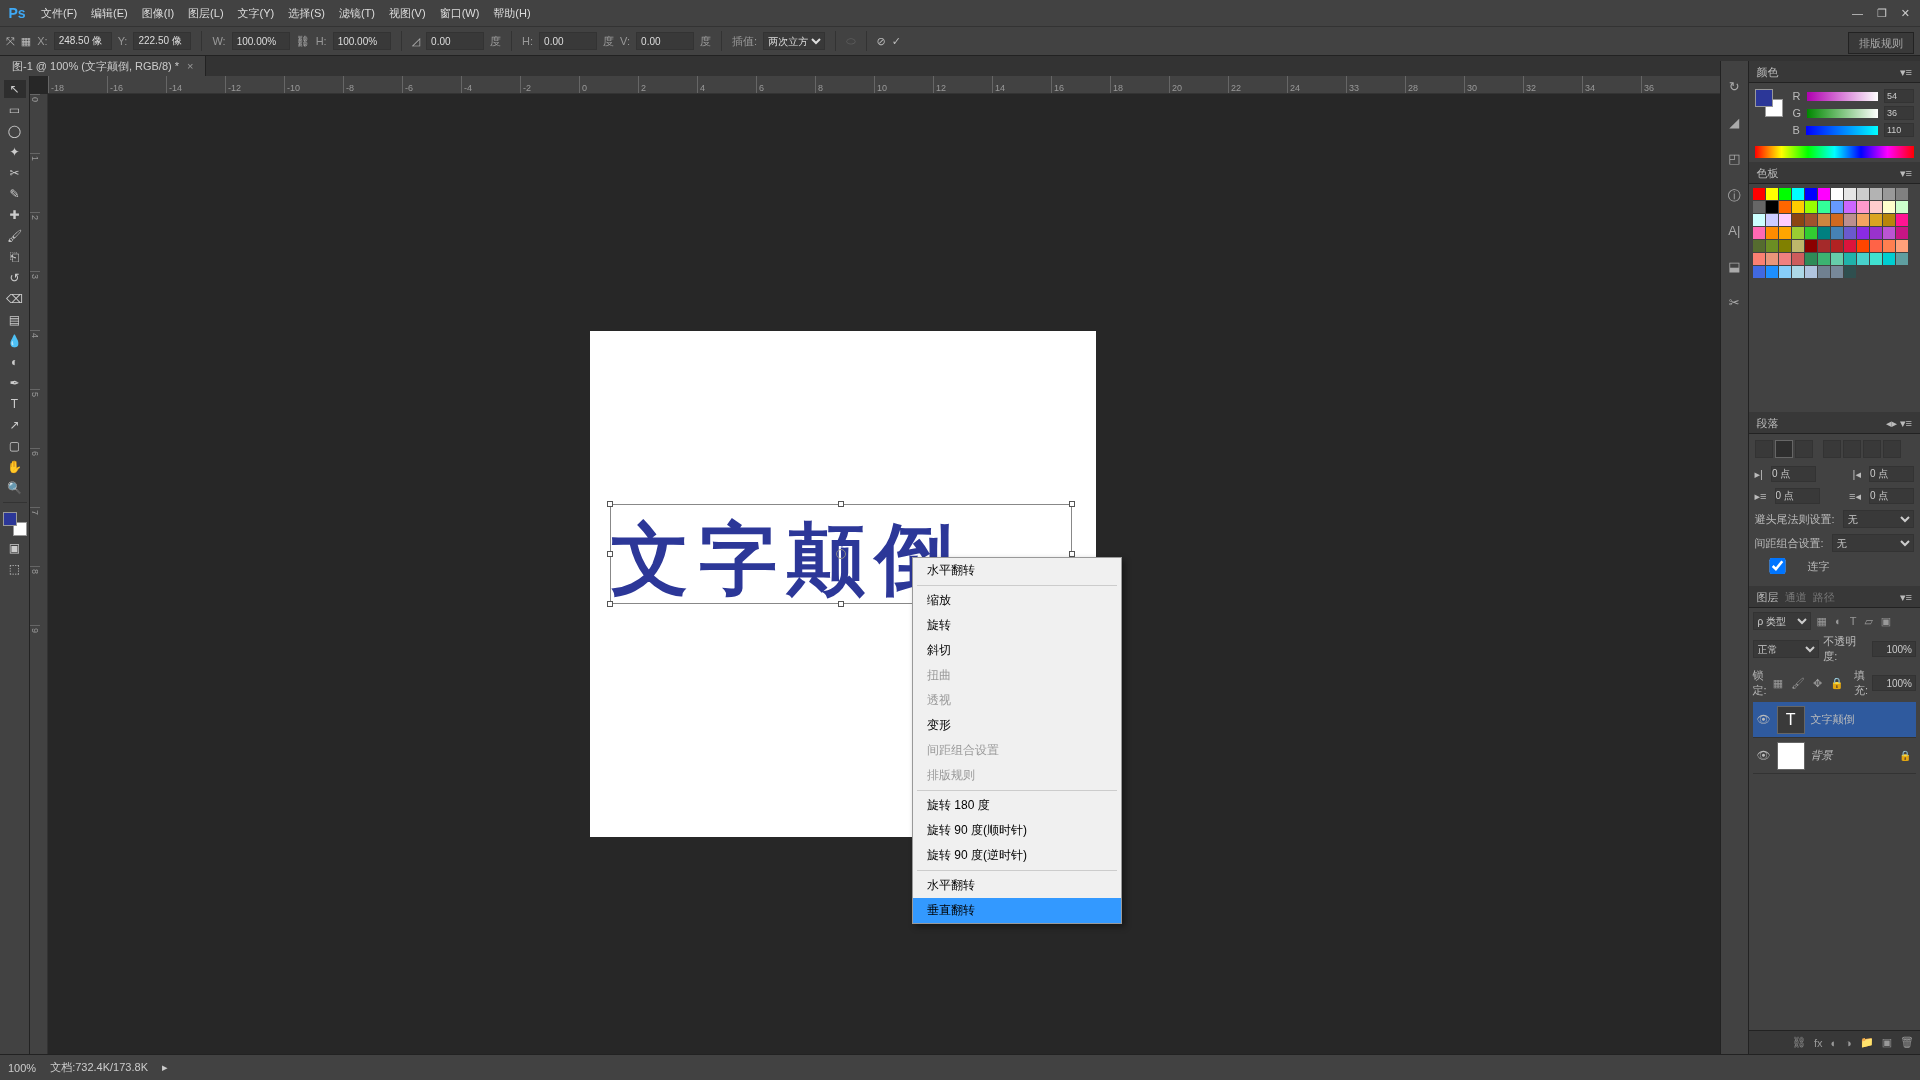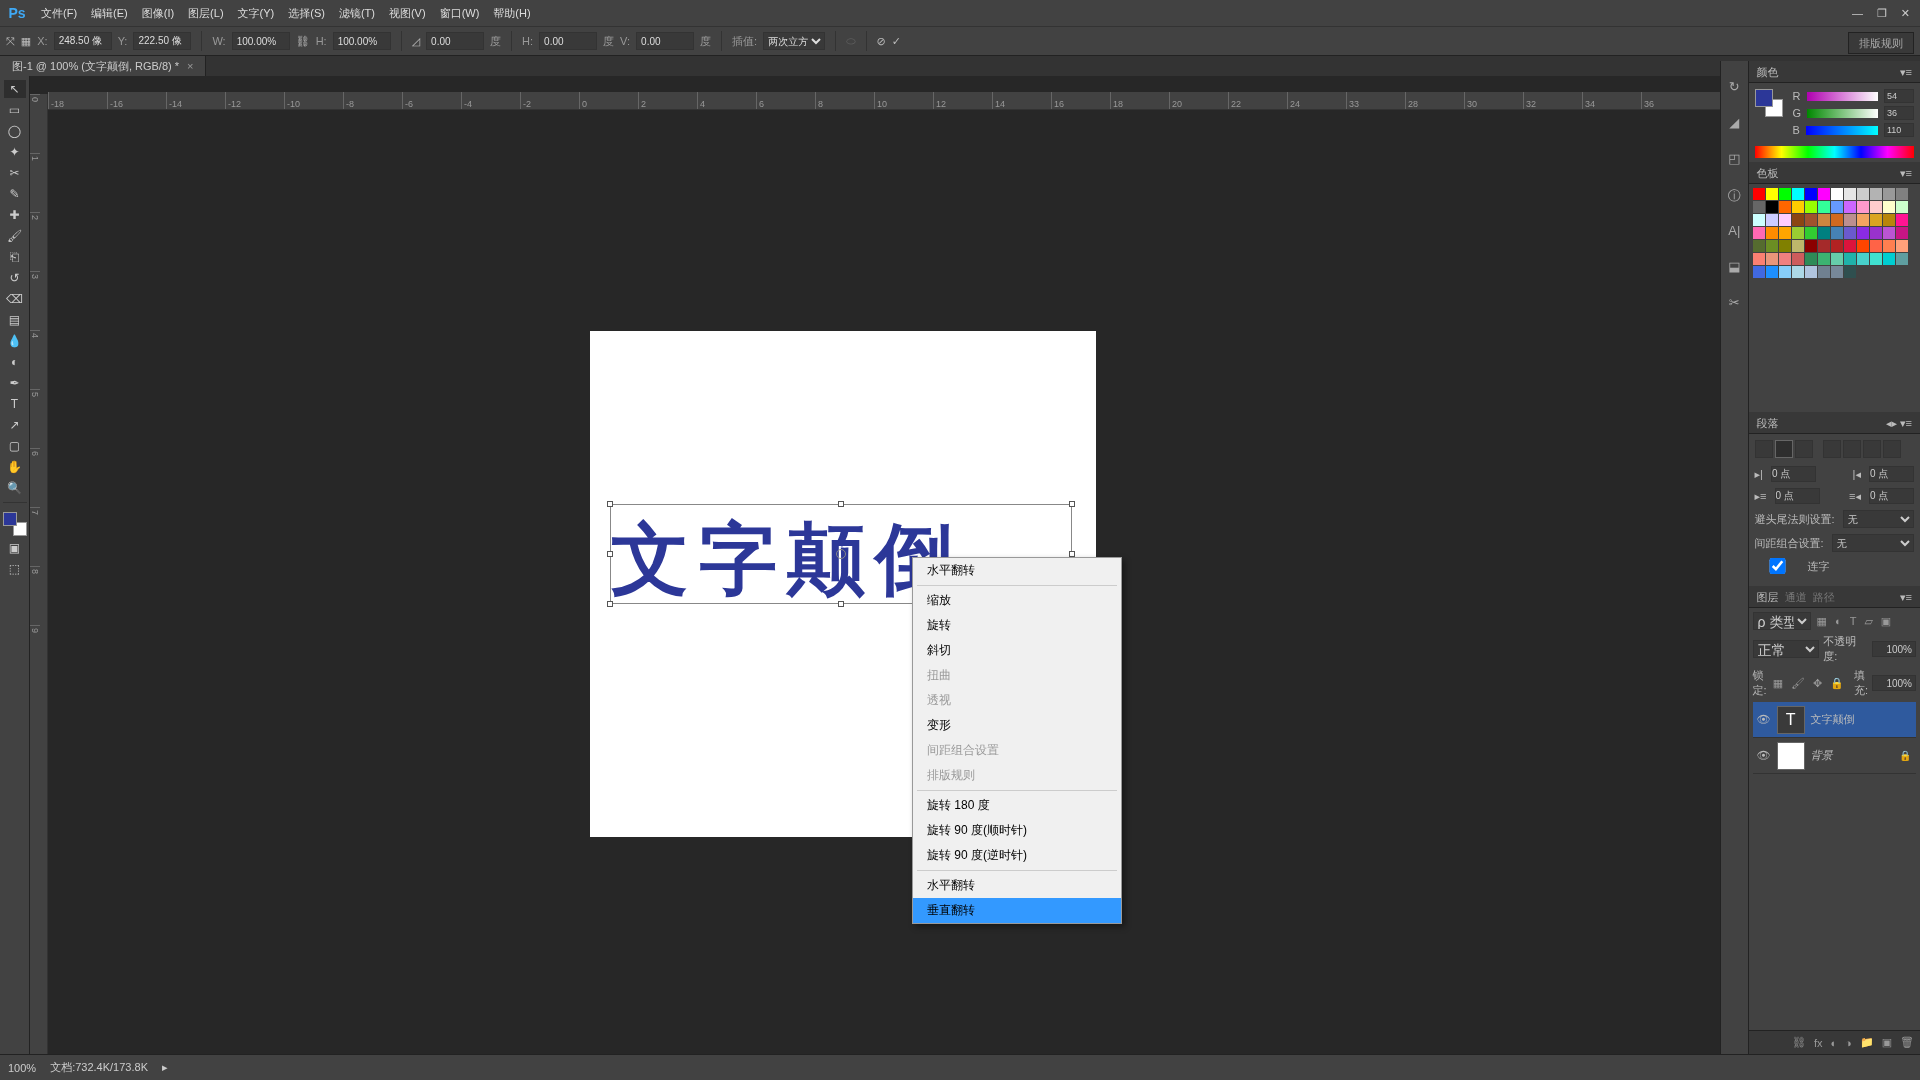--- a/index.html
+++ b/index.html
@@ -18,21 +18,21 @@
 .tabbar .x{margin-left:8px;color:#999}
 .main{position:absolute;top:76px;left:0;right:200px;bottom:26px;display:flex}
 .tools{width:30px;background:#424242;border-right:1px solid #222;padding-top:4px;display:flex;flex-direction:column;align-items:center;gap:3px}
 .tools .t{width:22px;height:18px;display:flex;align-items:center;justify-content:center;color:#ccc;font-size:12px;cursor:default}
 .tools .t.sel{background:#2e2e2e}
 .tools .sep{height:1px;width:24px;background:#333;margin:2px 0}
 .tools .fgbg{position:relative;width:24px;height:24px;margin-top:4px}
 .tools .fg{position:absolute;top:0;left:0;width:14px;height:14px;background:#2c3798;border:1px solid #999}
 .tools .bg{position:absolute;bottom:0;right:0;width:14px;height:14px;background:#fff;border:1px solid #999}
 .canvaswrap{flex:1;position:relative;background:#272727;overflow:hidden}
-.ruler-h{position:absolute;top:16px;left:18px;right:0;height:18px;background:#424242;border-bottom:1px solid #333;color:#999;font-size:9px;display:flex;overflow:hidden}
+.ruler-h{position:absolute;top:0;left:18px;right:0;height:18px;background:#424242;border-bottom:1px solid #333;color:#999;font-size:9px;display:flex;overflow:hidden}
 .ruler-h span{width:59px;text-align:left;flex-shrink:0;border-left:1px solid #666;padding-left:2px;height:18px;line-height:24px}
 .ruler-v{position:absolute;top:18px;left:0;bottom:0;width:18px;background:#424242;border-right:1px solid #333}
 .ruler-v span{display:block;height:59px;color:#999;font-size:9px;writing-mode:vertical-lr;border-top:1px solid #666;padding-top:2px}
 .canvas{position:absolute;top:255px;left:560px;width:506px;height:506px;background:#fff}
 .txtsel{position:absolute;top:173px;left:20px;width:462px;height:100px;border:1px solid #888}
 .txtsel .h{position:absolute;width:6px;height:6px;background:#fff;border:1px solid #555}
 .txtsel .h.tl{top:-4px;left:-4px}.txtsel .h.tm{top:-4px;left:50%;margin-left:-3px}.txtsel .h.tr{top:-4px;right:-4px}
 .txtsel .h.ml{top:50%;left:-4px;margin-top:-3px}.txtsel .h.mr{top:50%;right:-4px;margin-top:-3px}
 .txtsel .h.bl{bottom:-4px;left:-4px}.txtsel .h.bm{bottom:-4px;left:50%;margin-left:-3px}.txtsel .h.br{bottom:-4px;right:-4px}
 .txtsel .anchor{position:absolute;width:10px;height:10px;border:1.5px solid #888;border-radius:50%;top:50%;left:50%;margin:-5px 0 0 -5px}
@@ -61,21 +61,21 @@
 .swatches .c{width:12px;height:12px}
 .para-panel{padding:6px}
 .para-panel .brow{display:flex;gap:2px;margin-bottom:8px}
 .para-panel .b{width:18px;height:18px;background:#393939;border:1px solid #333}
 .para-panel .b.sel{background:#2e2e2e;border-color:#666}
 .para-panel .frow{display:flex;gap:8px;margin-bottom:6px;align-items:center}
 .para-panel input{width:45px;background:#393939;border:1px solid #333;color:#ccc;font-size:10px;height:16px}
 .para-panel select{flex:1;background:#393939;border:1px solid #333;color:#ccc;font-size:10px;height:18px}
 .layers{padding:4px}
 .layers .lrow{display:flex;gap:4px;margin-bottom:4px;align-items:center}
-.layers select{background:#393939;border:1px solid #333;color:#ccc;font-size:14px;height:18px}
+.layers select{background:#393939;border:1px solid #333;color:#ccc;font-size:10px;height:18px}
 .layers input{width:44px;background:#393939;border:1px solid #333;color:#ccc;font-size:10px;height:16px;text-align:right;padding-right:3px}
 .layers .ic{font-size:11px;color:#999;padding:0 2px}
 .layer-item{display:flex;align-items:center;height:36px;border-bottom:1px solid #333;gap:6px;padding:0 4px}
 .layer-item.sel{background:#2f5a9e}
 .layer-item .eye{width:14px;text-align:center}
 .layer-item .thumb{width:28px;height:28px;background:#fff;border:1px solid #666;display:flex;align-items:center;justify-content:center;font-size:16px}
 .layer-item .thumb.t{background:#3a3a3a;color:#fff}
 .layer-item .nm{font-size:11px}
 .layer-item .lk{margin-left:auto;font-size:10px}
 .statusbar{position:absolute;bottom:0;left:0;right:0;height:26px;background:#424242;color:#ccc;font-size:11px;display:flex;align-items:center;padding:0 8px;border-top:1px solid #222;gap:14px}

